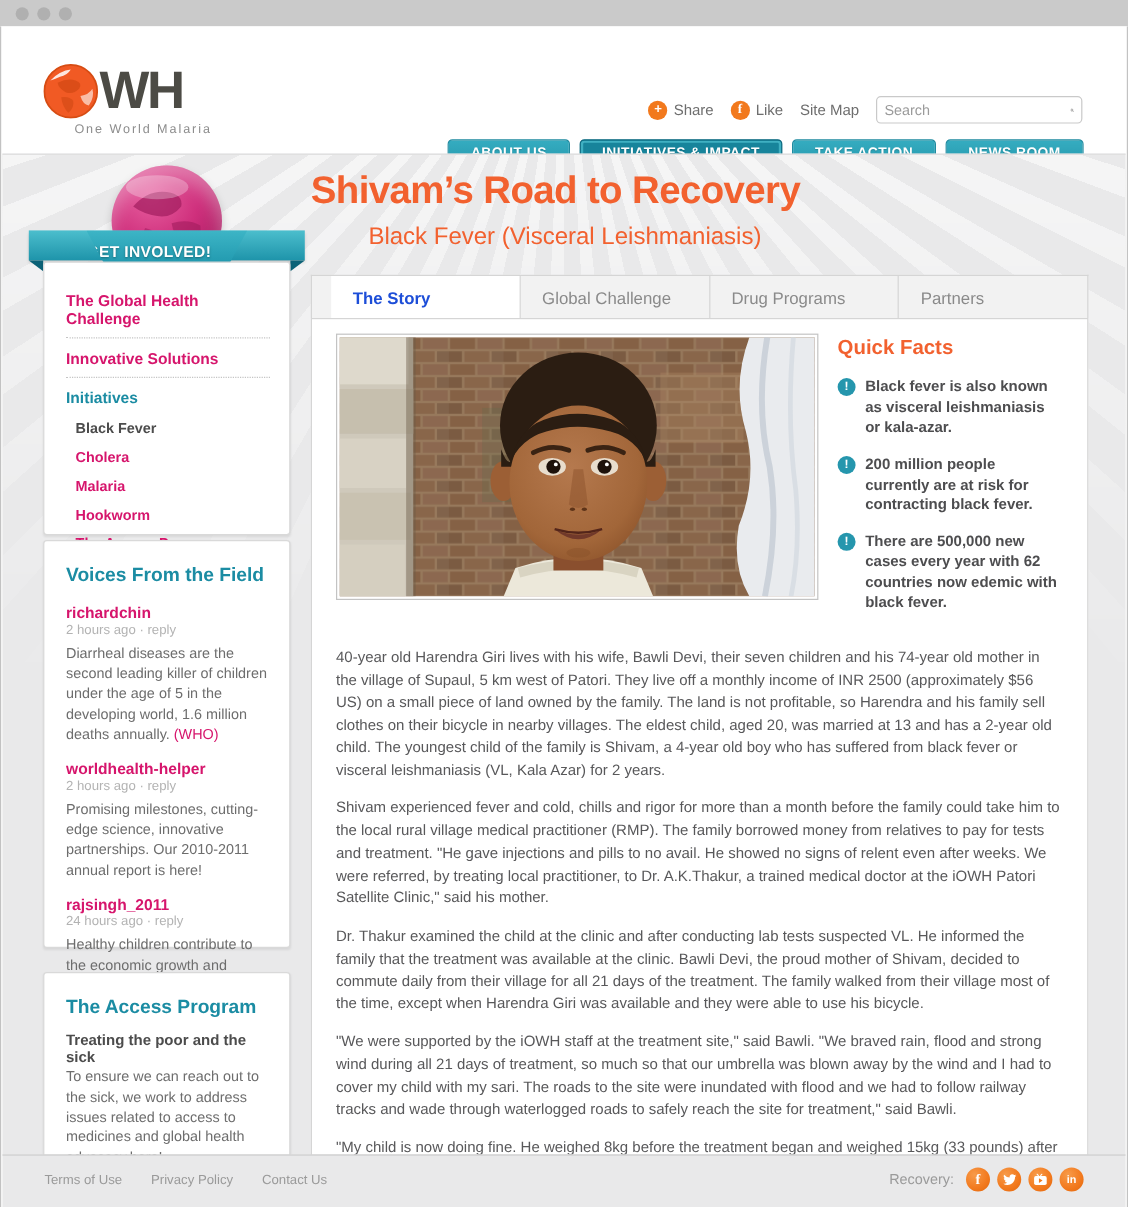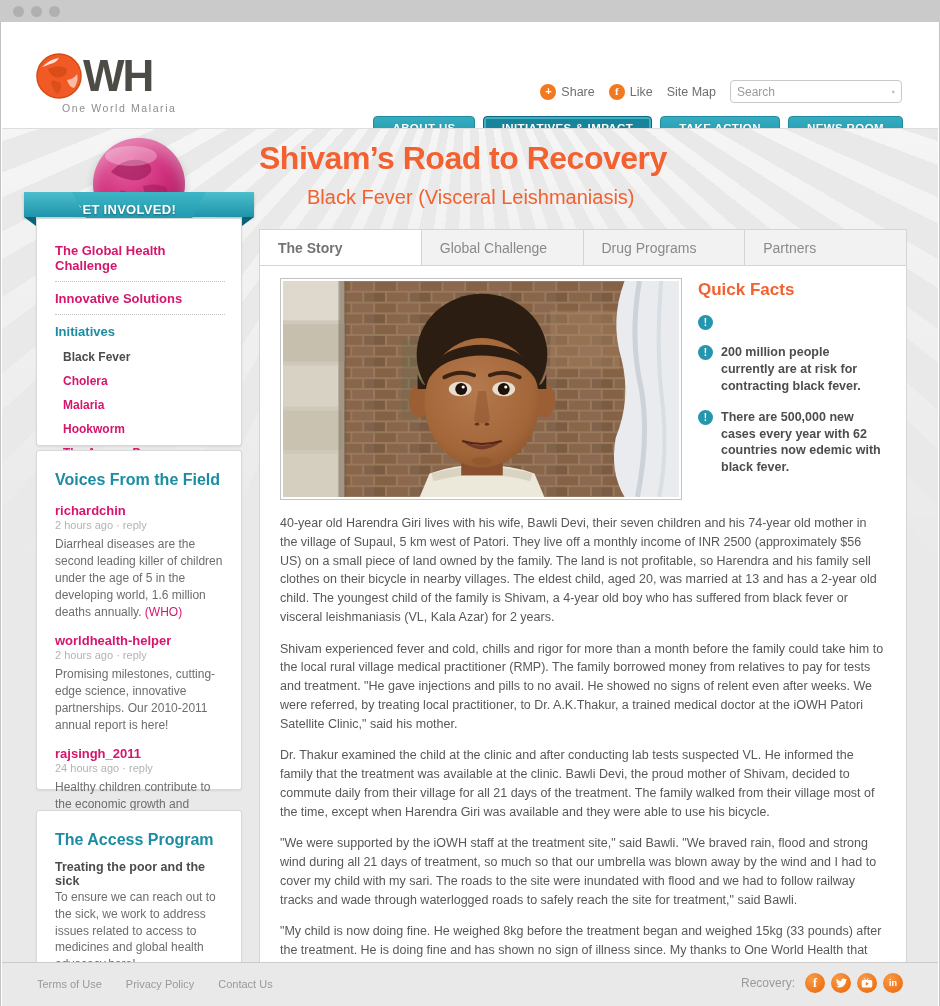--- a/index.html
+++ b/index.html
@@ -75,21 +75,21 @@
   .ap-text { font-size:12px; color:#6d6d6d; line-height:1.4; margin-top:1px; }
   .pinkbtn { display:inline-flex; align-items:center; margin-top:11px; height:23px; padding:0 13px; border-radius:11px; background:linear-gradient(#e83c85,#c5136a); color:#fff; font-size:11px; font-weight:bold; letter-spacing:.4px; border:1px solid #a81058; cursor:pointer; text-shadow:0 1px 1px rgba(0,0,0,.25); }
 
   
   .maincol { position:absolute; left:258px; top:118px; width:648px; }
   .ptitle { font-size:32px; font-weight:bold; color:#f2612f; letter-spacing:-.5px; }
   .psub { font-size:20px; color:#f2612f; margin-top:9px;margin-left:48px; }
   .tabs { display:flex; margin-top:20px; border:1px solid #d5d5d5; border-bottom:none; background:#f2f2f2; height:36px; }
   .tab { flex:1; display:flex; align-items:center; padding-left:18px; font-size:14px; color:#8a8a8a; border-right:1px solid #d5d5d5; cursor:pointer; }
   .tab:last-child { border-right:none; }
-  .tab.active { background:#fff; color:#737373; font-weight:bold; }
+  .tab.active { background:#fff; color:#1d4ed8; font-weight:bold;margin-left:16px; }
   .panel { background:#fff; border:1px solid #d5d5d5; padding:12px 20px 20px; min-height:697px; }
   .panel-top { display:flex; gap:16px; }
   .photo { width:402px; height:222px; background:#fff; border:1px solid #c3c3c3; padding:2px; flex:none; }
   .photo svg { display:block; width:396px; height:216px; }
   .qf { flex:1; padding-top:2px; }
   .qf-title { font-size:17px; font-weight:bold; color:#f2612f; margin-bottom:14px; }
   .fact { display:flex; gap:8px; margin-bottom:14px; }
   .fact-ic { flex:none; width:15px; height:15px; border-radius:50%; background:#2596ad; color:#fff; font-size:10px; font-weight:bold; display:flex; align-items:center; justify-content:center; margin-top:1px; }
   .fact-tx { font-size:12.5px; font-weight:bold; color:#4d4d4f; line-height:1.35; }
   .story { margin-top:14px; }
@@ -310,20 +310,21 @@
               <path d="M181,163 Q201,172 221,163 Q201,180 181,163 Z" fill="#71392a"></path>
               <path d="M181,163 Q201,169 221,163" stroke="#53251a" stroke-width="2" fill="none"></path>
               <ellipse cx="201" cy="183" rx="10" ry="4" fill="#8a5129" opacity=".5"></ellipse>
             </svg>
           </div>
 
           <div class="qf">
             <div class="qf-title">Quick Facts</div>
             <div class="fact">
               <span class="fact-ic">!</span>
+              <span class="fact-tx">Black fever is also known as visceral leishmaniasis or kala-azar.</span>
             </div>
             <div class="fact">
               <span class="fact-ic">!</span>
               <span class="fact-tx">200 million people currently are at risk for contracting black fever.</span>
             </div>
             <div class="fact">
               <span class="fact-ic">!</span>
               <span class="fact-tx">There are 500,000 new cases every year with 62 countries now edemic with black fever.</span>
             </div>
           </div>

